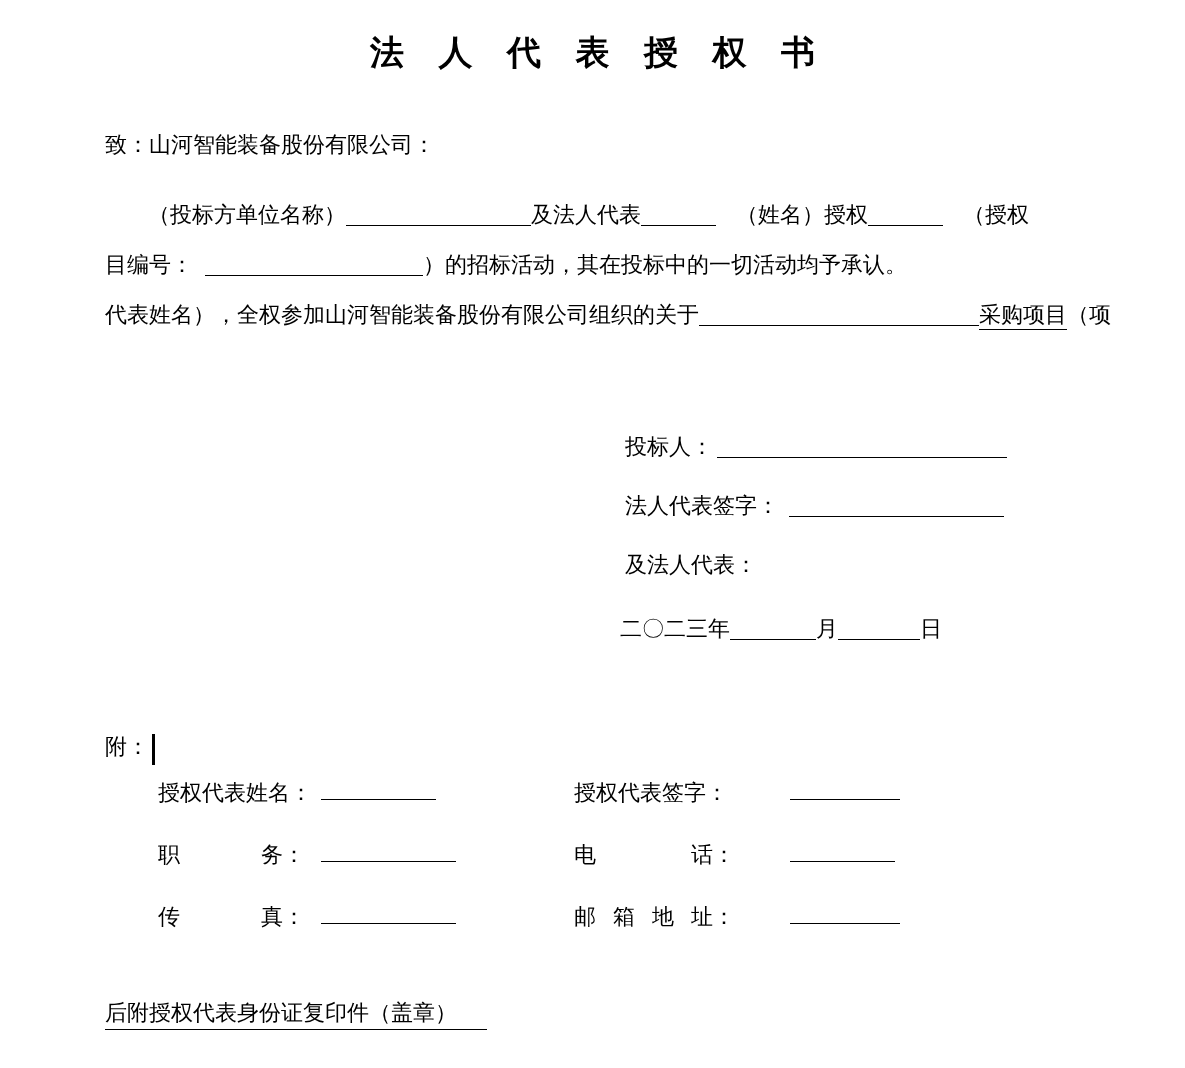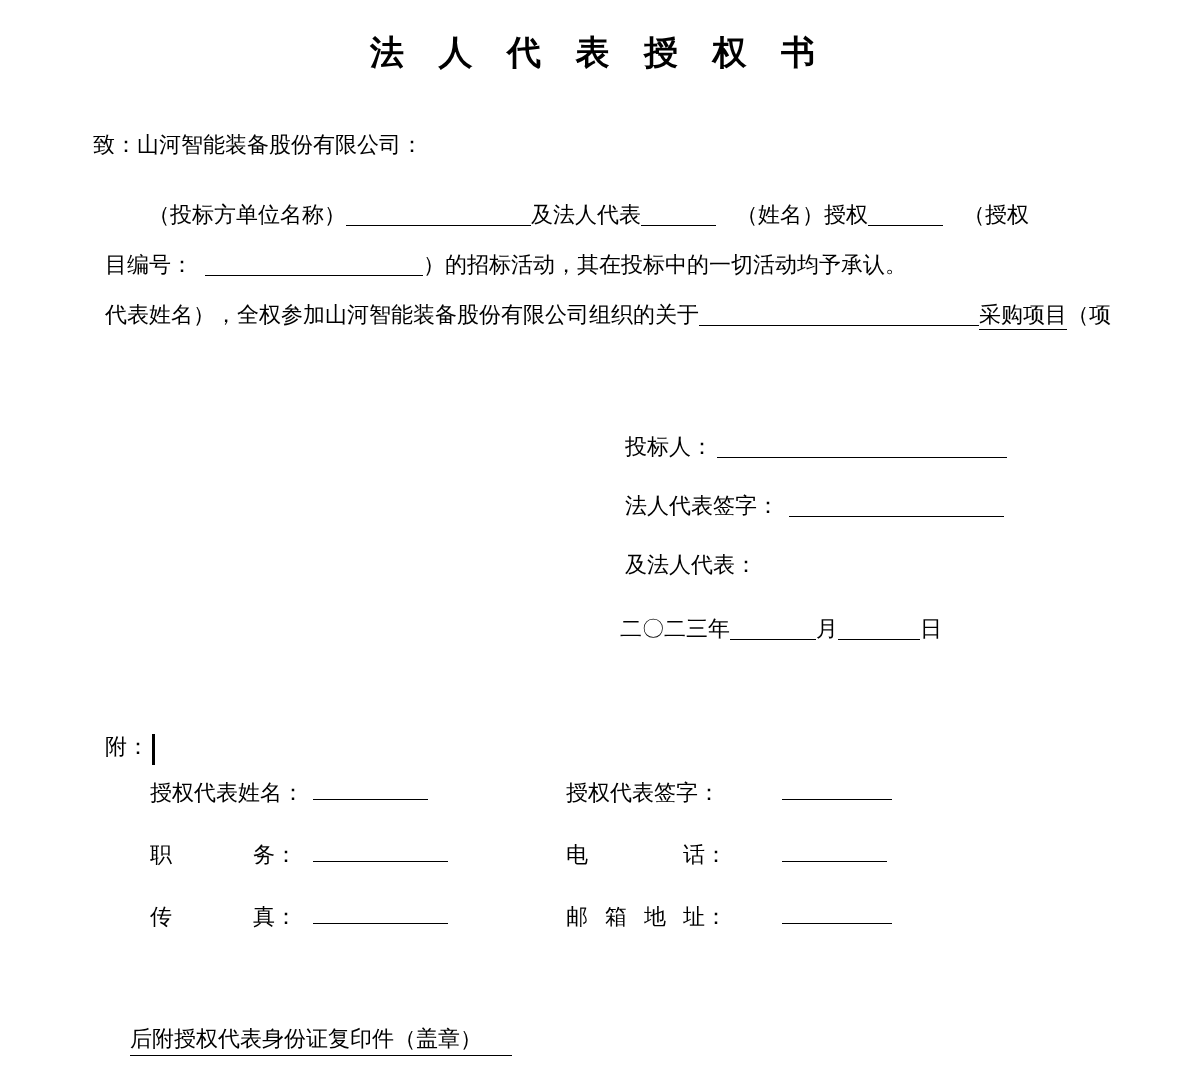--- a/index.html
+++ b/index.html
@@ -17,21 +17,21 @@
     top: 30px;
     left: 0;
     width: 1185px;
     text-align: center;
     font-size: 34px;
     font-weight: bold;
     word-spacing: 26px;
     white-space: nowrap;
   }
   .salutation {
-    left: 93px;
+    left: 105px;
     top: 130px;
     font-size: 22px;
     white-space: nowrap;
   }
   .para {
     left: 105px;
     top: 190px;
     width: 1060px;
     font-size: 22px;
   }
@@ -82,42 +82,42 @@
     width: 3px;
     height: 31px;
     background: #000;
   }
   .attach-row {
     font-size: 22px;
     line-height: 30px;
     display: flex;
     align-items: baseline;
     white-space: nowrap;
+    margin-left: 8px;
   }
   .row-y1 { top: 778px; }
   .row-y2 { top: 840px; }
   .row-y3 { top: 902px; }
   .col-left  { left: 150px; }
   .col-right { left: 566px; }
   .jlabel {
     display: inline-flex;
     justify-content: space-between;
   }
   .jl-left  { width: 147px; }
   .jl-right { width: 161px; }
   .bl-al { width: 115px; margin-left: 16px; }
   .bl-al2 { width: 135px; margin-left: 16px; }
   .bl-ar { width: 110px; margin-left: 55px; }
   .bl-ar2 { width: 105px; margin-left: 55px; }
   .footer-note {
     left: 105px;
-    top: 1024px;
-    font-size: 22px;
-    white-space: nowrap;
-    margin-left: 25px;
+    top: 998px;
+    font-size: 22px;
+    white-space: nowrap;
   }
   .footer-note .uline {
     padding-right: 30px;
     padding-bottom: 4px;
   }
 </style>
 </head>
 <body>
 
 <div class="abs doc-title">法 人 代 表 授 权 书</div>

